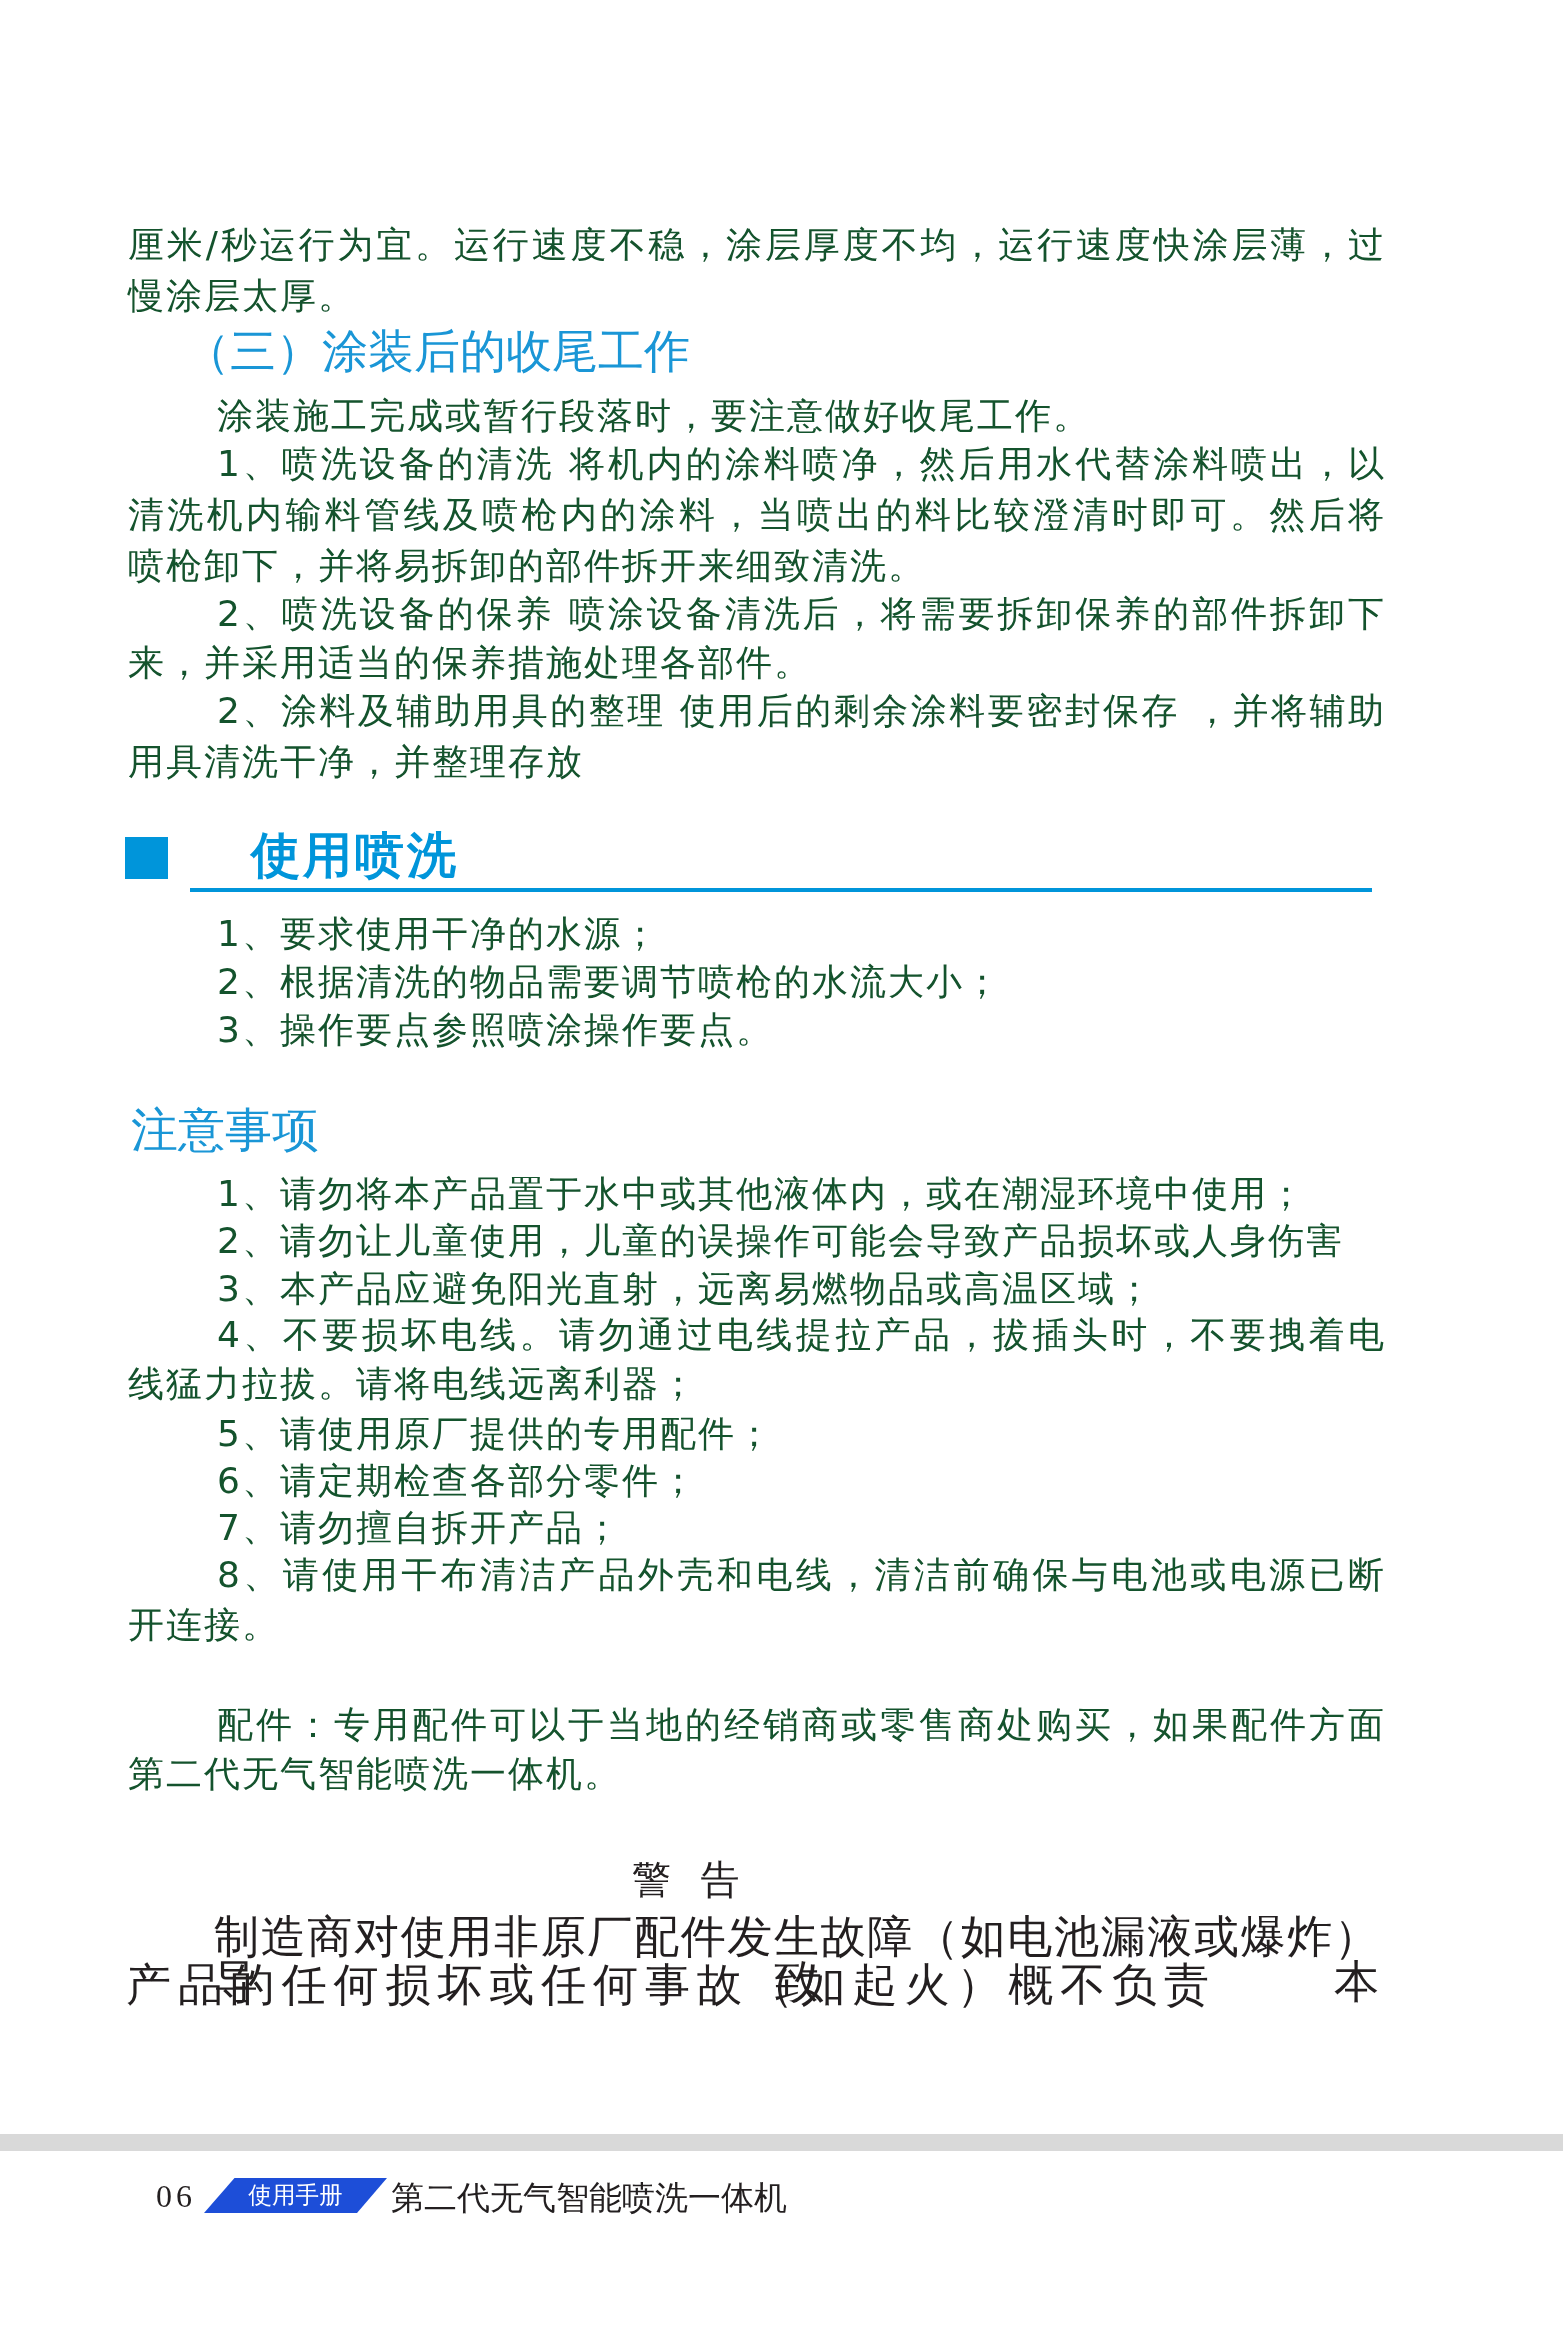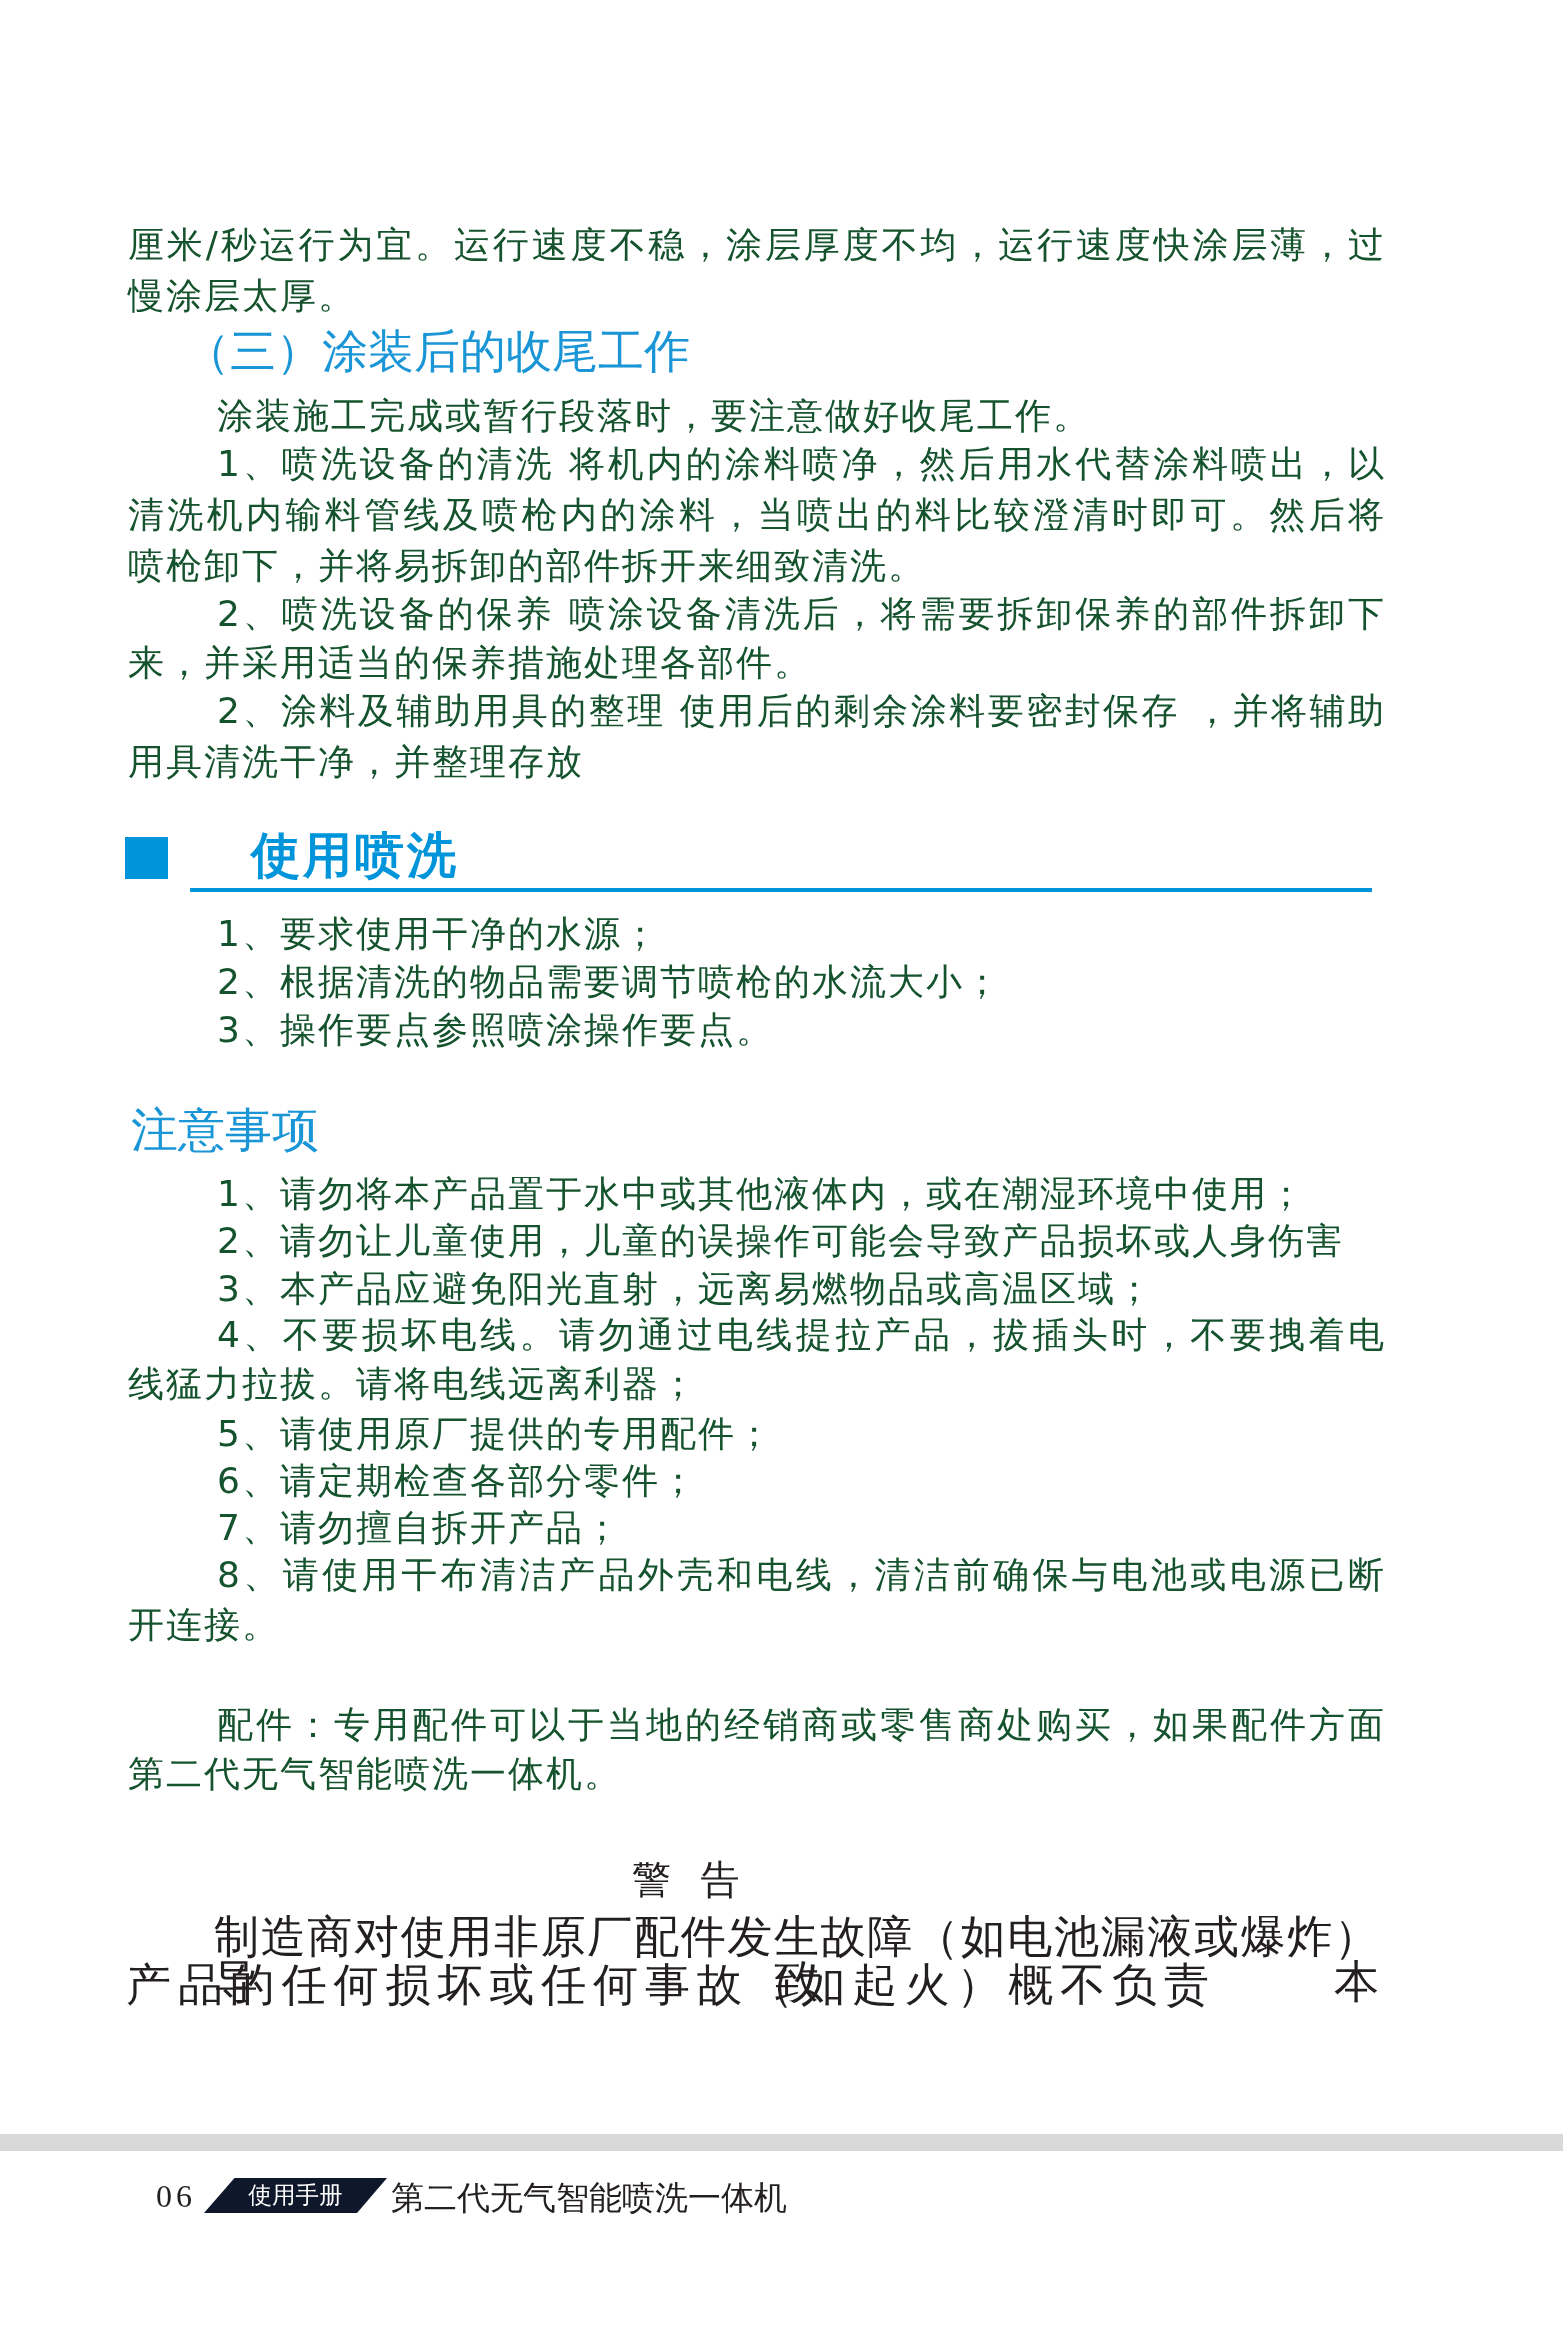--- a/index.html
+++ b/index.html
@@ -99,21 +99,21 @@
     height: 49px; line-height: 49px;
     font-family: "Liberation Serif", "DejaVu Serif", serif;
     font-size: 32px;
     letter-spacing: 3.9px;
     color: #231f20;
   }
   .footer-tag {
     position: absolute;
     left: 204px; top: 2178px;
     width: 183px; height: 35px;
-    background: #0f172a;
+    background: #1d4ed8;
     clip-path: polygon(30.5px 0, 183px 0, 153px 35px, 0 35px);
     -webkit-clip-path: polygon(30.5px 0, 183px 0, 153px 35px, 0 35px);
     display: flex; align-items: center; justify-content: center;
   }
   .footer-tag-text {
     font-size: 23.6px;
     line-height: 35px;
     color: #ffffff;
     white-space: nowrap;
   }

